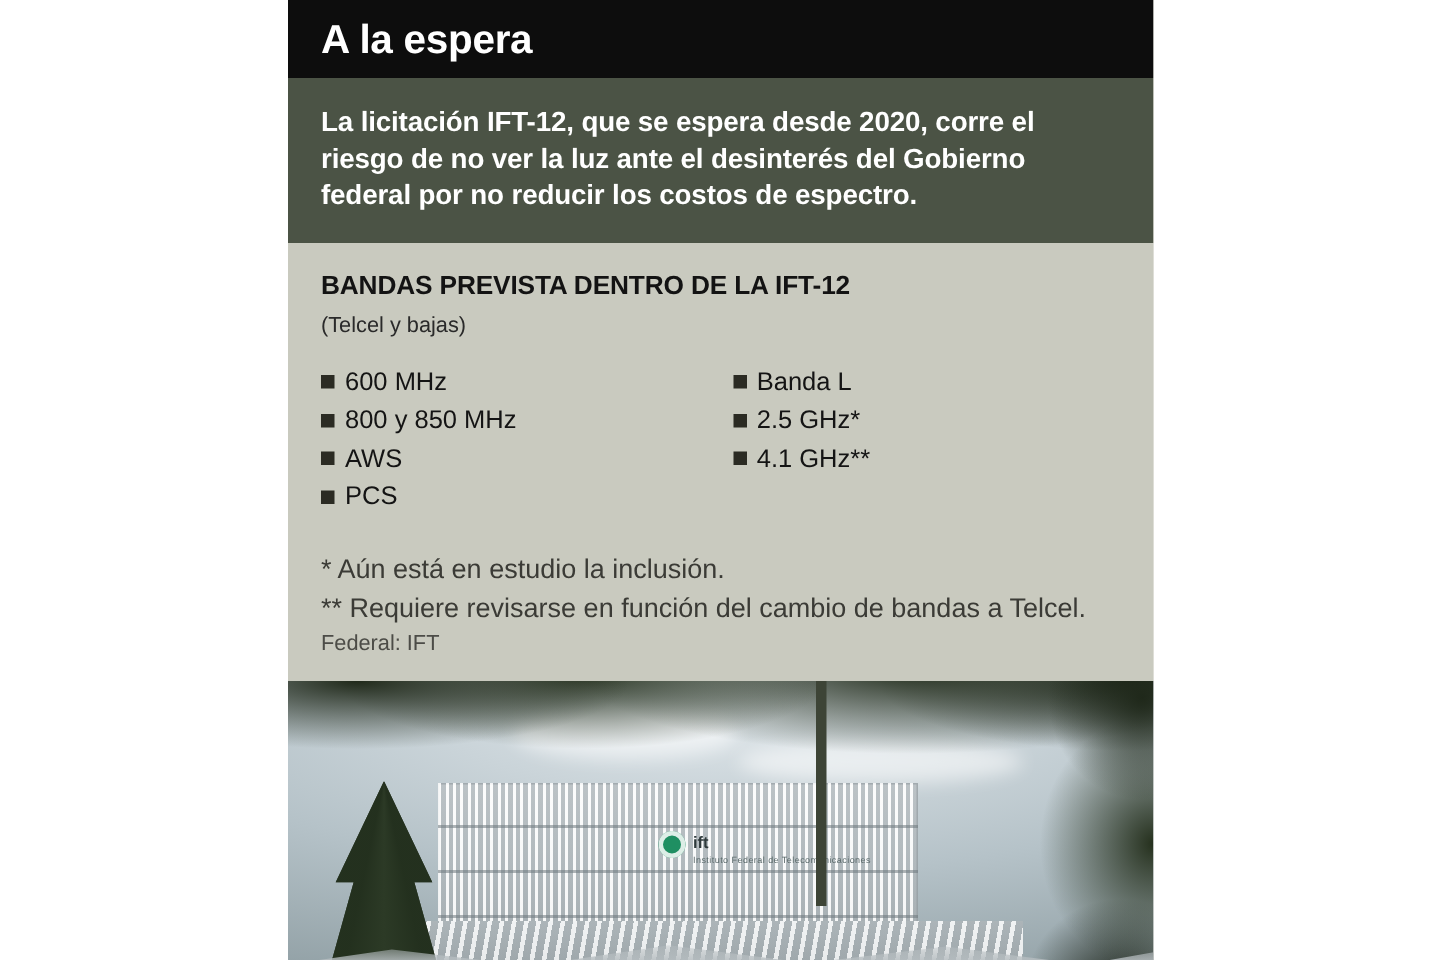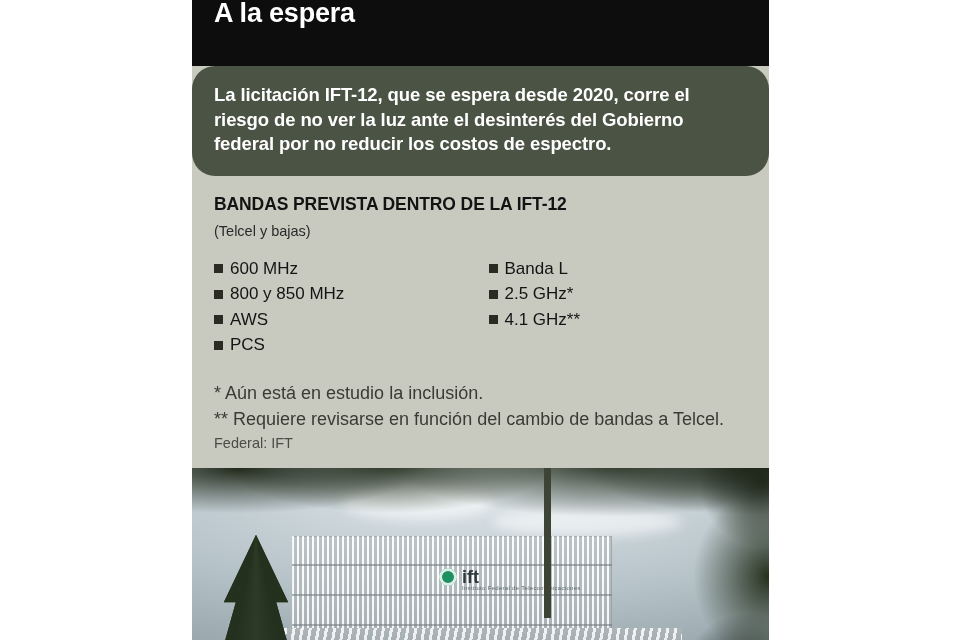--- a/index.html
+++ b/index.html
@@ -19,40 +19,39 @@
     top: 0;
     width: 577px;
     height: 640px;
     overflow: hidden;
     background: #c9cabf;
   }
 
   
   .title-band {
     background: #0d0d0d;
-    height: 66px;
-    display: flex;
-    align-items: flex-start;
+    height: 52px;
+    display: flex;
+    align-items: center;
     padding: 0 22px;
     box-sizing: border-box;
   }
   .title-band .title {
     color: #ffffff;
     font-size: 27px;
     font-weight: bold;
     letter-spacing: -0.2px;
     line-height: 1;
   }
 
   
   .deck-band {
     background: #4b5345;
     padding: 17px 22px 19px 22px;
     box-sizing: border-box;
-    border-radius: 23px;
   }
   .deck-band .deck {
     color: #ffffff;
     font-size: 18.5px;
     font-weight: bold;
     line-height: 1.33;
     letter-spacing: -0.1px;
   }
 
   
@@ -194,21 +193,21 @@
   }
   .ift-logo .mark {
     width: 18px;
     height: 18px;
     border-radius: 50%;
     background: #1f8f62;
     box-shadow: inset 0 0 0 3px rgba(255,255,255,0.85);
   }
   .ift-logo .mark-text {
     color: #2f3a3c;
-    font-size: 18px;
+    font-size: 11px;
     font-weight: bold;
     line-height: 1;
   }
   .ift-logo .mark-sub {
     position: absolute;
     left: 23px;
     top: 17px;
     color: #5c6b6c;
     font-size: 6px;
     letter-spacing: 0.3px;

